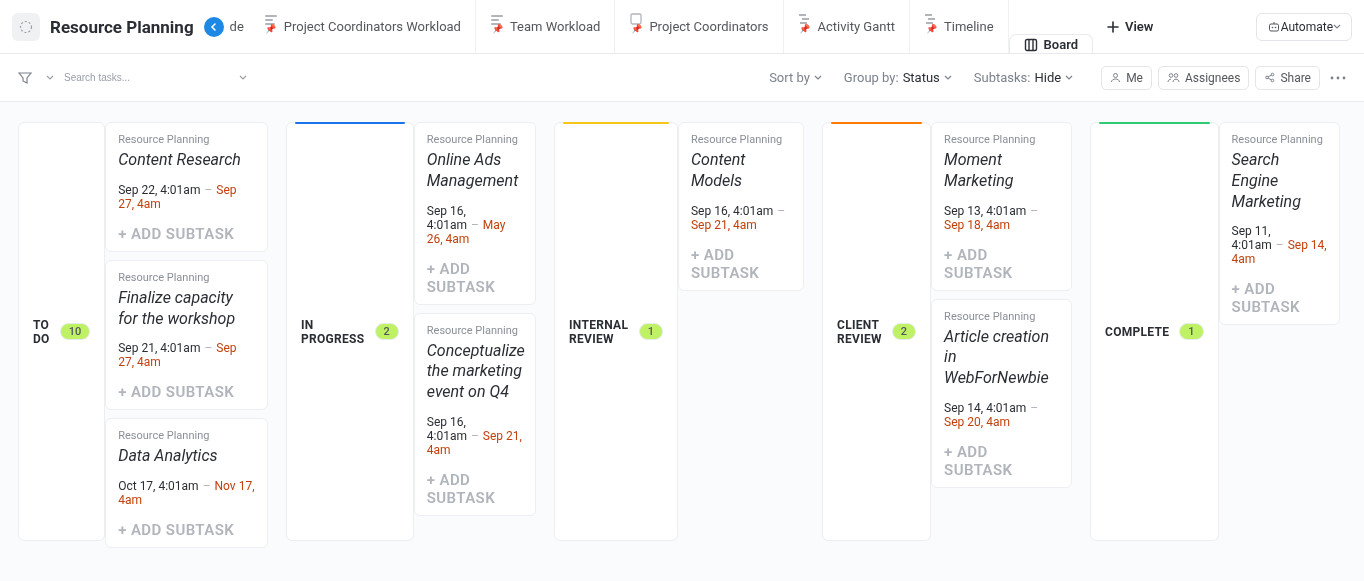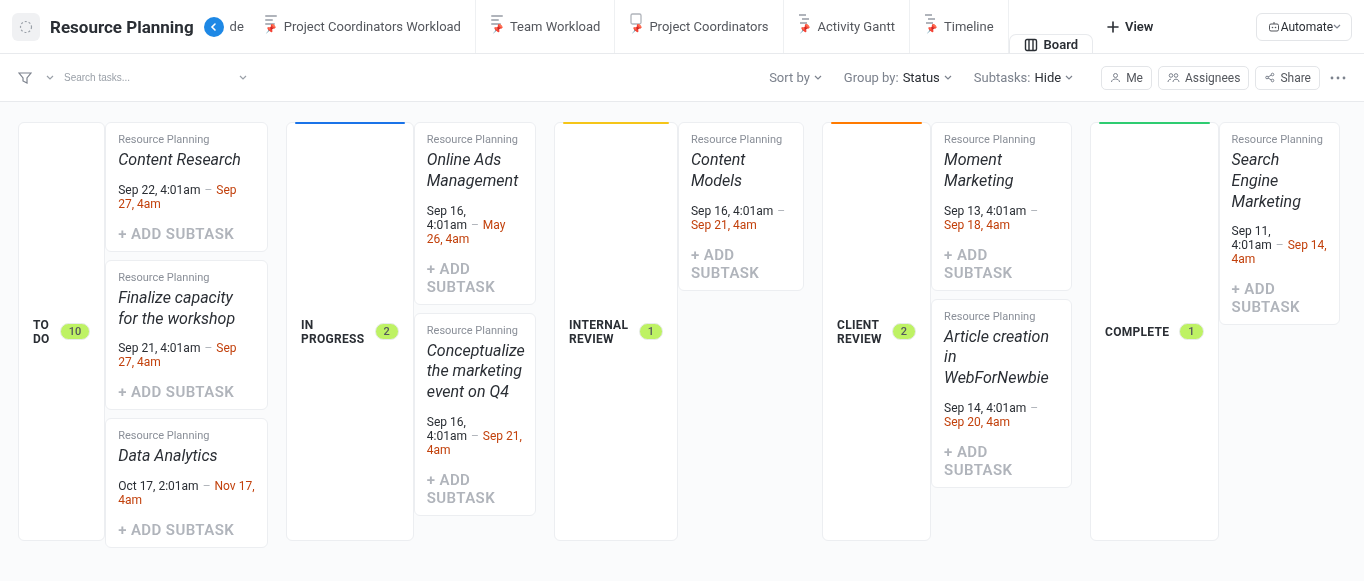--- a/index.html
+++ b/index.html
@@ -236,21 +236,21 @@
         </div>
         <div class="card">
           <div class="crumb">Resource Planning</div>
           <div class="task-title">Finalize capacity for the workshop</div>
           <div class="dates"><span class="d-start">Sep 21, 4:01am</span><span class="d-sep">–</span><span class="d-end">Sep 27, 4am</span></div>
           <div class="add-sub">+ ADD SUBTASK</div>
         </div>
         <div class="card">
           <div class="crumb">Resource Planning</div>
           <div class="task-title">Data Analytics</div>
-          <div class="dates"><span class="d-start">Oct 17, 2:01am</span><span class="d-sep">–</span><span class="d-end">Nov 17, 4am</span></div>
+          <div class="dates"><span class="d-start">Oct 17, 4:01am</span><span class="d-sep">–</span><span class="d-end">Nov 17, 4am</span></div>
           <div class="add-sub">+ ADD SUBTASK</div>
         </div>
       </div>
     </div>
     <div class="col">
       <div class="col-header" style="--accent: #1a73e8;">
         <span class="col-title">IN PROGRESS</span>
         <span class="count">2</span>
       </div>
       <div class="cards">

